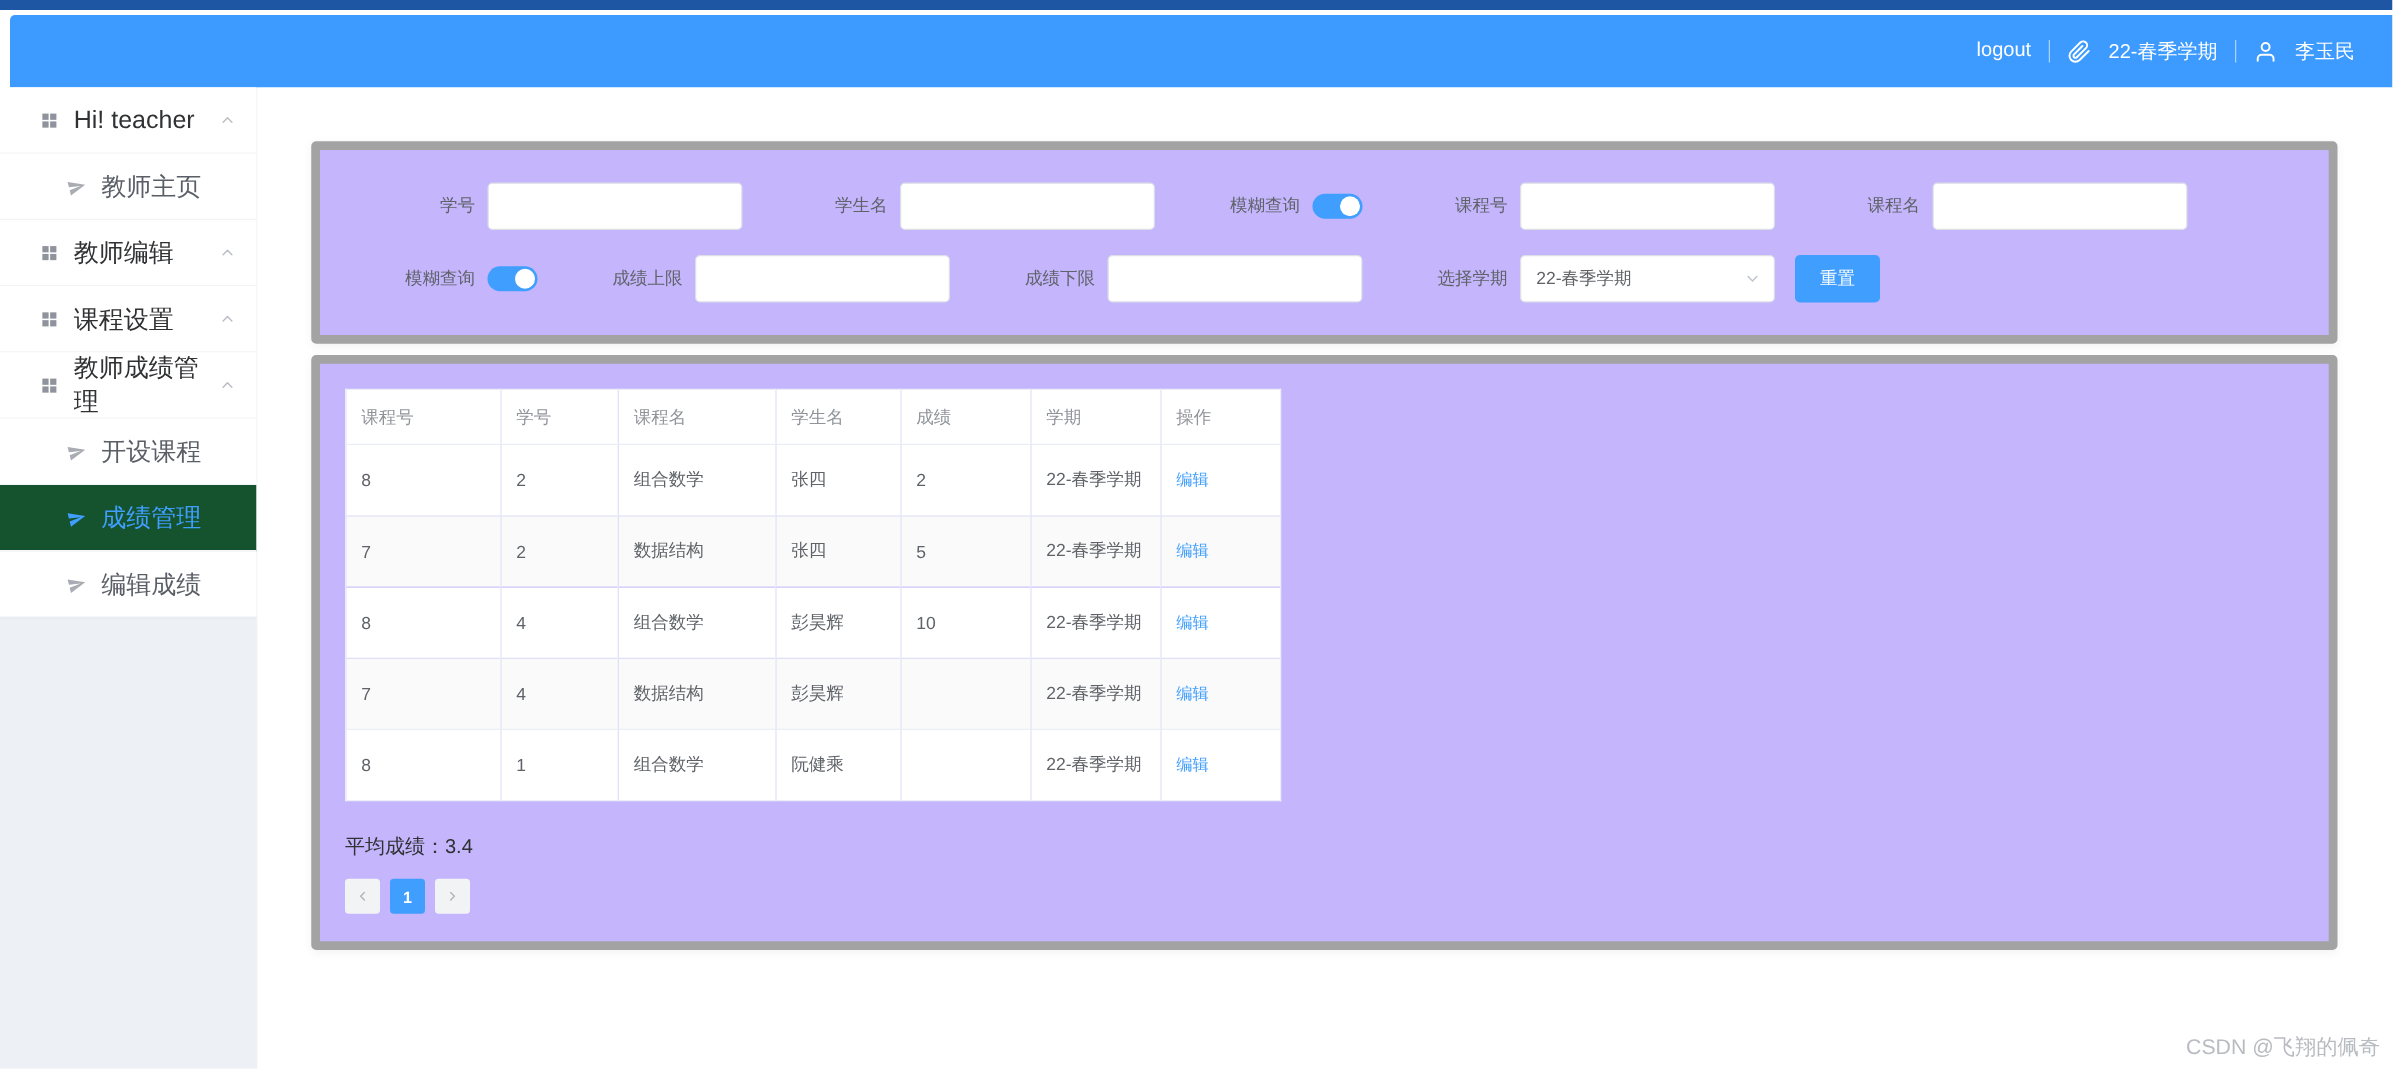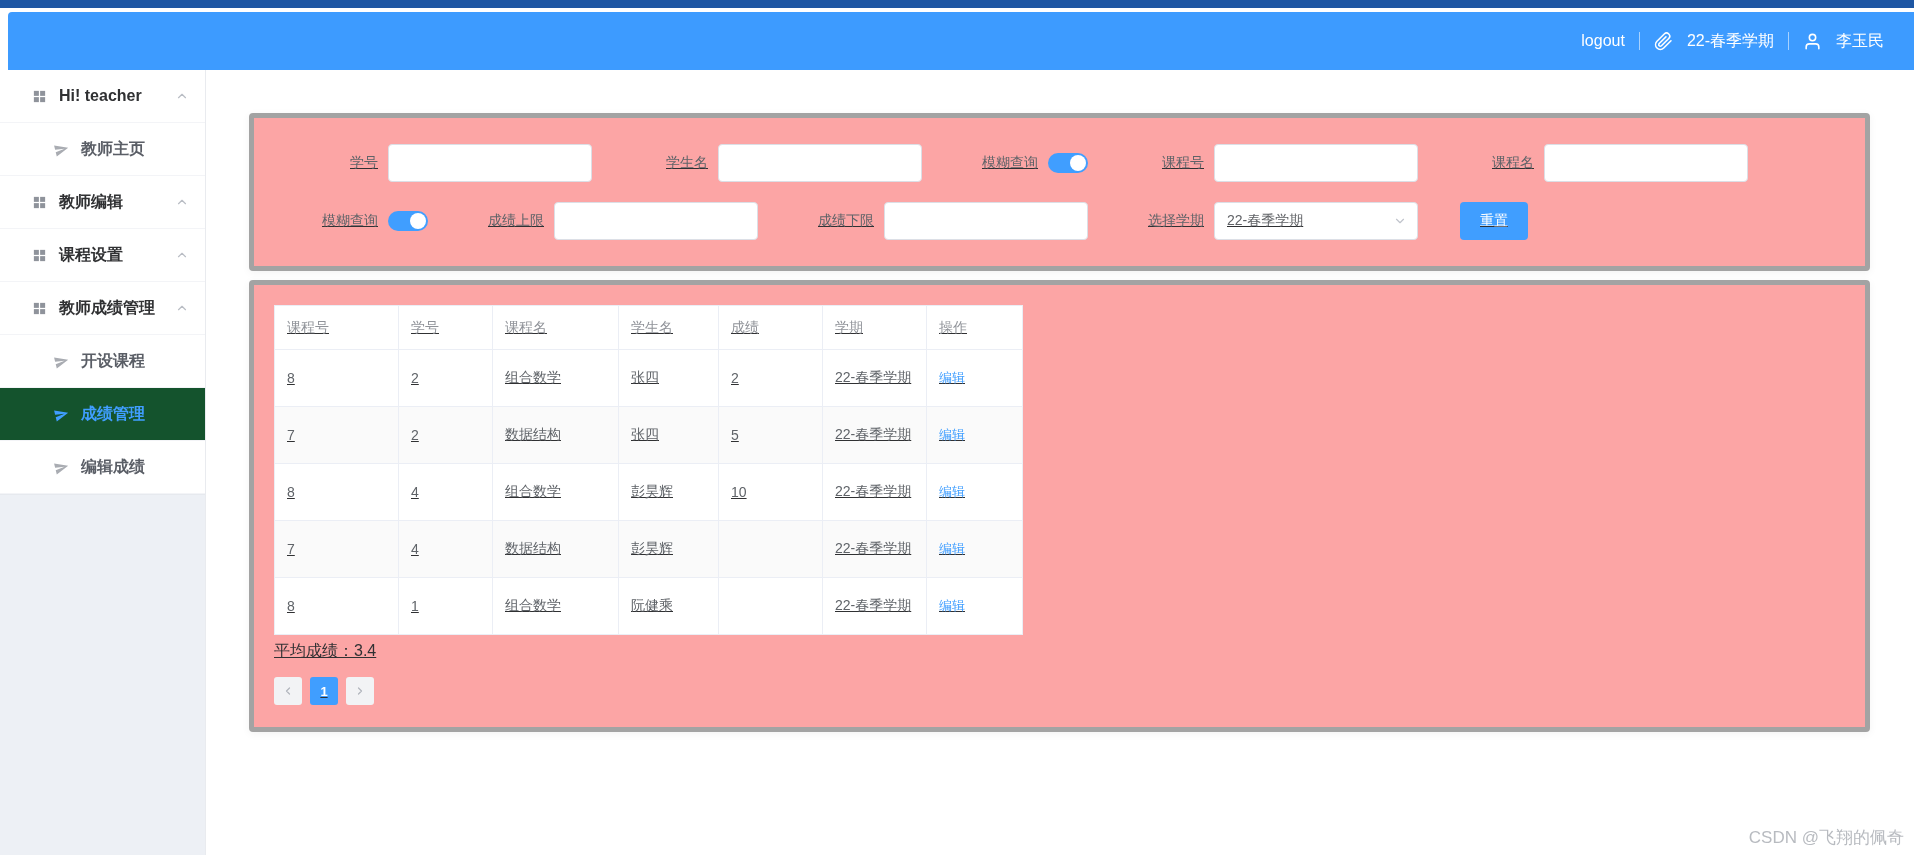--- a/index.html
+++ b/index.html
@@ -21,73 +21,72 @@
   .hdr-divider{ width:1px; height:18px; background:rgba(255,255,255,.55); }
   .hdr-icon{ display:inline-flex; align-items:center; }
   .hdr-icon svg{ width:19px; height:19px; stroke:#fff; fill:none; stroke-width:2; stroke-linecap:round; stroke-linejoin:round; }
   .hdr-text{ cursor:pointer; }
   
   .layout{ display:flex; height:785px; }
   .sidebar{ width:206px; display:flex; flex-direction:column; border-right:1px solid #e9ebef; }
   .menu{ background:#fff; }
   .sb-item{
     height:53px; display:flex; align-items:center; cursor:pointer;
-    border-bottom:1px solid #f3f4f7; font-size:16px; background:#fff;font-weight:bold;
+    border-bottom:1px solid #f3f4f7; font-size:20px; background:#fff;
   }
   .sb-item.group{ padding:0 16px 0 32px; color:#303133; }
   .sb-item.sub{ padding:0 16px 0 54px; color:#5a5e66; }
   .sb-item.sub.active{ background:#14532d; color:var(--accent); }
   .sb-icon{ display:inline-flex; color:#8f939b; }
   .sb-item.sub .sb-icon{ color:#a9acb2; transform:rotate(-14deg); }
   .sb-item.sub.active .sb-icon{ color:var(--accent); }
   .sb-icon svg{ width:15px; height:15px; }
   .sb-label{ margin-left:12px; }
   .sb-caret{ margin-left:auto; display:inline-flex; }
   .sb-caret svg{ width:14px; height:14px; stroke:#b9bdc4; fill:none; stroke-width:2; stroke-linecap:round; stroke-linejoin:round; }
   .sidebar-filler{ flex:1; background:#edf0f5; border-top:1px solid #e6e9ee; }
   
   .main{ flex:1; background:#fff; padding:43px 44px 0 43px; }
   .card{
-    background:#fca5a5; border:5px solid #a3a3a3; border-radius:4px;
+    background:#c4b5fd; border:7px solid #a3a3a3; border-radius:4px;
     box-shadow:0 2px 8px rgba(0,0,0,.05);
-    text-decoration:underline;
   }
   .filter-card{ padding:26px 24px 26px; margin-bottom:9px; }
   .filter-row{ display:flex; align-items:center; }
   .filter-row + .filter-row{ margin-top:20px; }
   .field{ display:flex; align-items:center; margin-right:16px; }
   .field-label{ width:100px; text-align:right; margin-right:10px; color:#5f6368; white-space:nowrap; }
   .text-input{
     width:204px; height:38px; border:1px solid #dcdfe6; border-radius:4px;
     outline:none; padding:0 10px; font:inherit; color:#606266; background:#fff;
   }
   .toggle{ width:40px; height:20px; border-radius:10px; background:var(--accent); position:relative; cursor:pointer; }
   .toggle .knob{ position:absolute; top:2px; right:2px; width:16px; height:16px; border-radius:50%; background:#fff; }
   .select{
     width:204px; height:38px; border:1px solid #dcdfe6; border-radius:4px;
     display:flex; align-items:center; justify-content:space-between;
     padding:0 10px 0 12px; color:#606266; cursor:pointer; background:#fff;
   }
   .select svg{ width:14px; height:14px; stroke:#c0c4cc; fill:none; stroke-width:2; stroke-linecap:round; stroke-linejoin:round; }
   .btn-primary{
-    height:38px; padding:0 20px; margin-left:26px; border:none; border-radius:4px;
+    height:38px; padding:0 20px; border:none; border-radius:4px;
     background:var(--accent); color:#fff; font:inherit; cursor:pointer;
   }
   
   .table-card{ padding:20px 20px 22px; }
   table.grid{ border-collapse:collapse; table-layout:fixed; }
   table.grid th, table.grid td{
     border:1px solid #ebeef5; padding:0 12px; text-align:left;
     overflow:hidden; white-space:nowrap;
   }
   table.grid th{ height:44px; color:#909399; font-weight:normal; background:#fff; }
   table.grid td{ height:57px; color:#5f6368; background:#fff; }
   tr.striped td{ background:#fafafa; }
   .edit-link{ color:var(--accent); font-size:13px; cursor:pointer; text-decoration:none; }
-  .avg-line{ margin-top:6px; font-size:16px; color:#303133; }
+  .avg-line{ margin-top:26px; font-size:16px; color:#303133; }
   .pager{ margin-top:15px; display:flex; align-items:center; gap:8px; }
   .page-btn{
     width:28px; height:28px; border-radius:3px; background:#f2f3f5; border:none;
     display:inline-flex; align-items:center; justify-content:center; cursor:pointer; padding:0;
   }
   .page-btn svg{ width:12px; height:12px; stroke:#b1b5bc; fill:none; stroke-width:2.4; stroke-linecap:round; stroke-linejoin:round; }
   .page-btn.page-num{ background:var(--accent); color:#fff; font-size:13px; font-weight:bold; }
   .watermark{ position:absolute; right:10px; bottom:6px; color:#b8bbc0; font-size:17px; }
 </style>
 </head>

